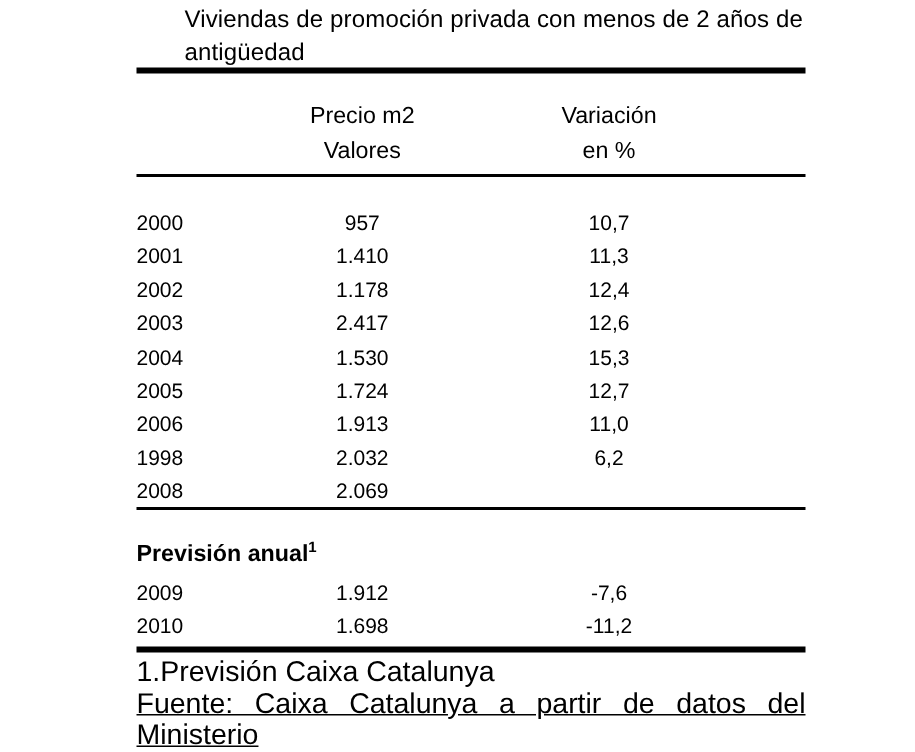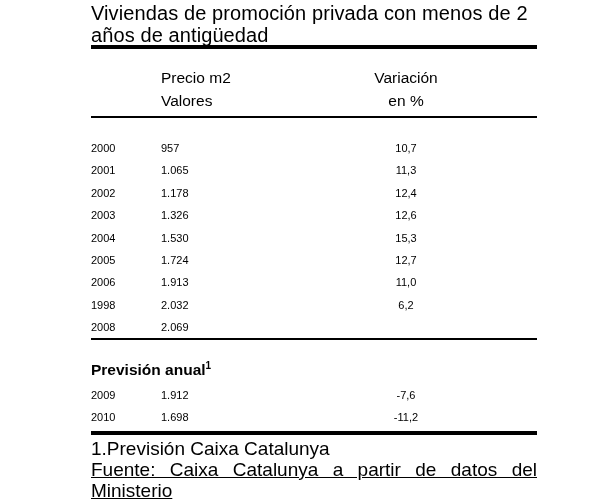--- a/index.html
+++ b/index.html
@@ -9,45 +9,46 @@
     height: 501px;
     background: #ffffff;
     font-family: "Liberation Sans", sans-serif;
     color: #000000;
     overflow: hidden;
   }
   .abs { position: absolute; left: 91px; width: 446px; }
 
   .title {
     top: 3px;
-    font-size: 20px;
+    font-size: 16px;
     line-height: 21.5px;
     letter-spacing: 0.1px;
+    margin-left: 32px;
   }
 
   .rule { background: #000000; }
   .rule-thick { height: 4px; }
   .rule-thin  { height: 2px; }
   #rule-top    { top: 45px; }
   #rule-header { top: 116px; }
   #rule-mid    { top: 338px; }
   #rule-bottom { top: 431px; }
 
   .grid {
     display: grid;
     grid-template-columns: 70px 161px 168px;
     width: 399px;
   }
   .cell-year { text-align: left; }
-  .cell-price { text-align: left; }
+  .cell-price { text-align: center; }
   .cell-var { text-align: center; }
 
   .colheads { top: 66px; font-size: 15.5px; line-height: 23px; }
   .rows-main { top: 137px; }
-  .row { font-size: 11px; line-height: 22.4px; }
+  .row { font-size: 14px; line-height: 22.4px; }
 
   .section-label {
     top: 359px;
     font-size: 15.5px;
     font-weight: bold;
     line-height: 22px;
   }
   .section-label sup {
     font-size: 10px;
     vertical-align: super;
@@ -87,31 +88,31 @@
   <div class="abs rule rule-thin" id="rule-header"></div>
 
   <div class="abs rows-main">
     <div class="grid row">
       <div class="cell-year">2000</div>
       <div class="cell-price">957</div>
       <div class="cell-var">10,7</div>
     </div>
     <div class="grid row">
       <div class="cell-year">2001</div>
-      <div class="cell-price">1.065</div>
+      <div class="cell-price">1.410</div>
       <div class="cell-var">11,3</div>
     </div>
     <div class="grid row">
       <div class="cell-year">2002</div>
       <div class="cell-price">1.178</div>
       <div class="cell-var">12,4</div>
     </div>
     <div class="grid row">
       <div class="cell-year">2003</div>
-      <div class="cell-price">1.326</div>
+      <div class="cell-price">2.417</div>
       <div class="cell-var">12,6</div>
     </div>
     <div class="grid row">
       <div class="cell-year">2004</div>
       <div class="cell-price">1.530</div>
       <div class="cell-var">15,3</div>
     </div>
     <div class="grid row">
       <div class="cell-year">2005</div>
       <div class="cell-price">1.724</div>

